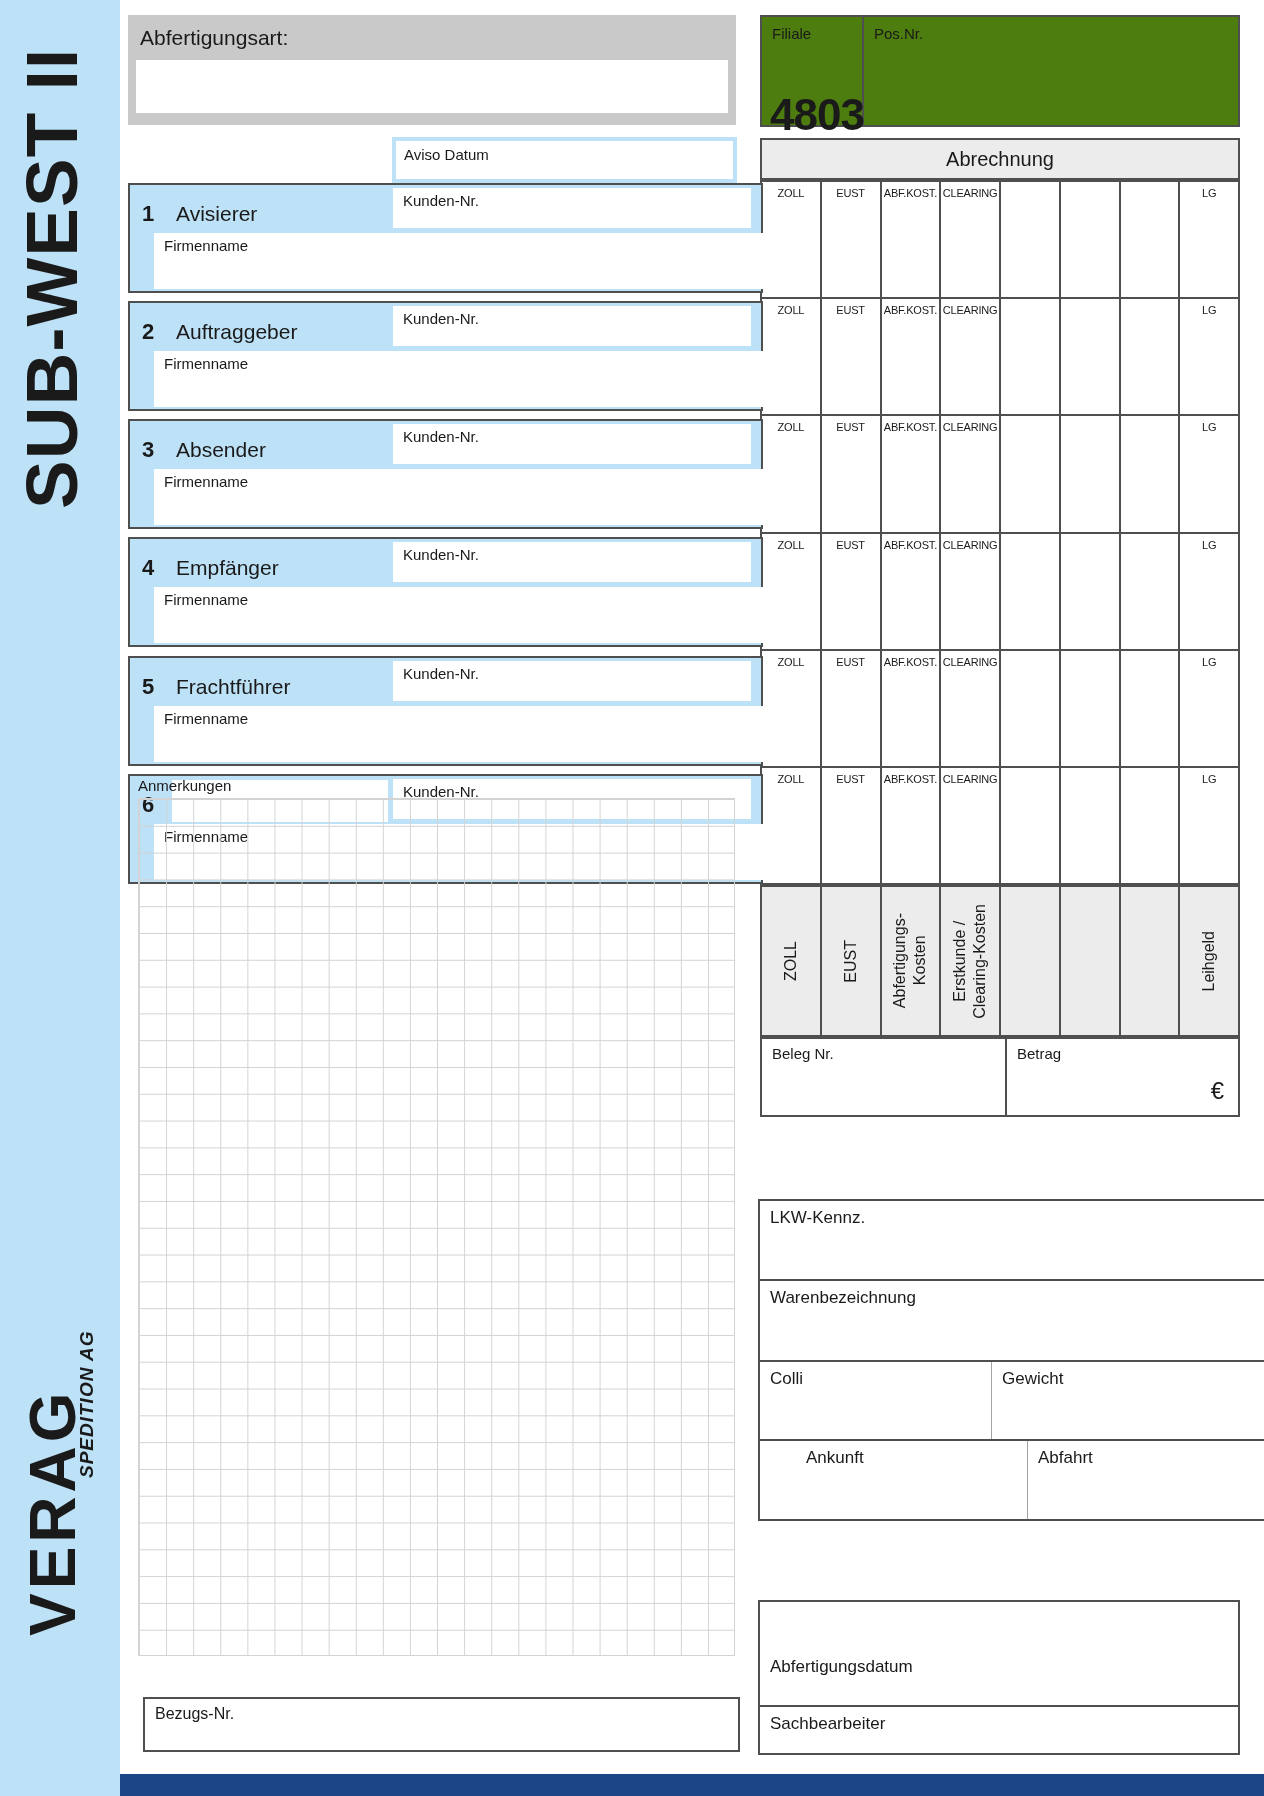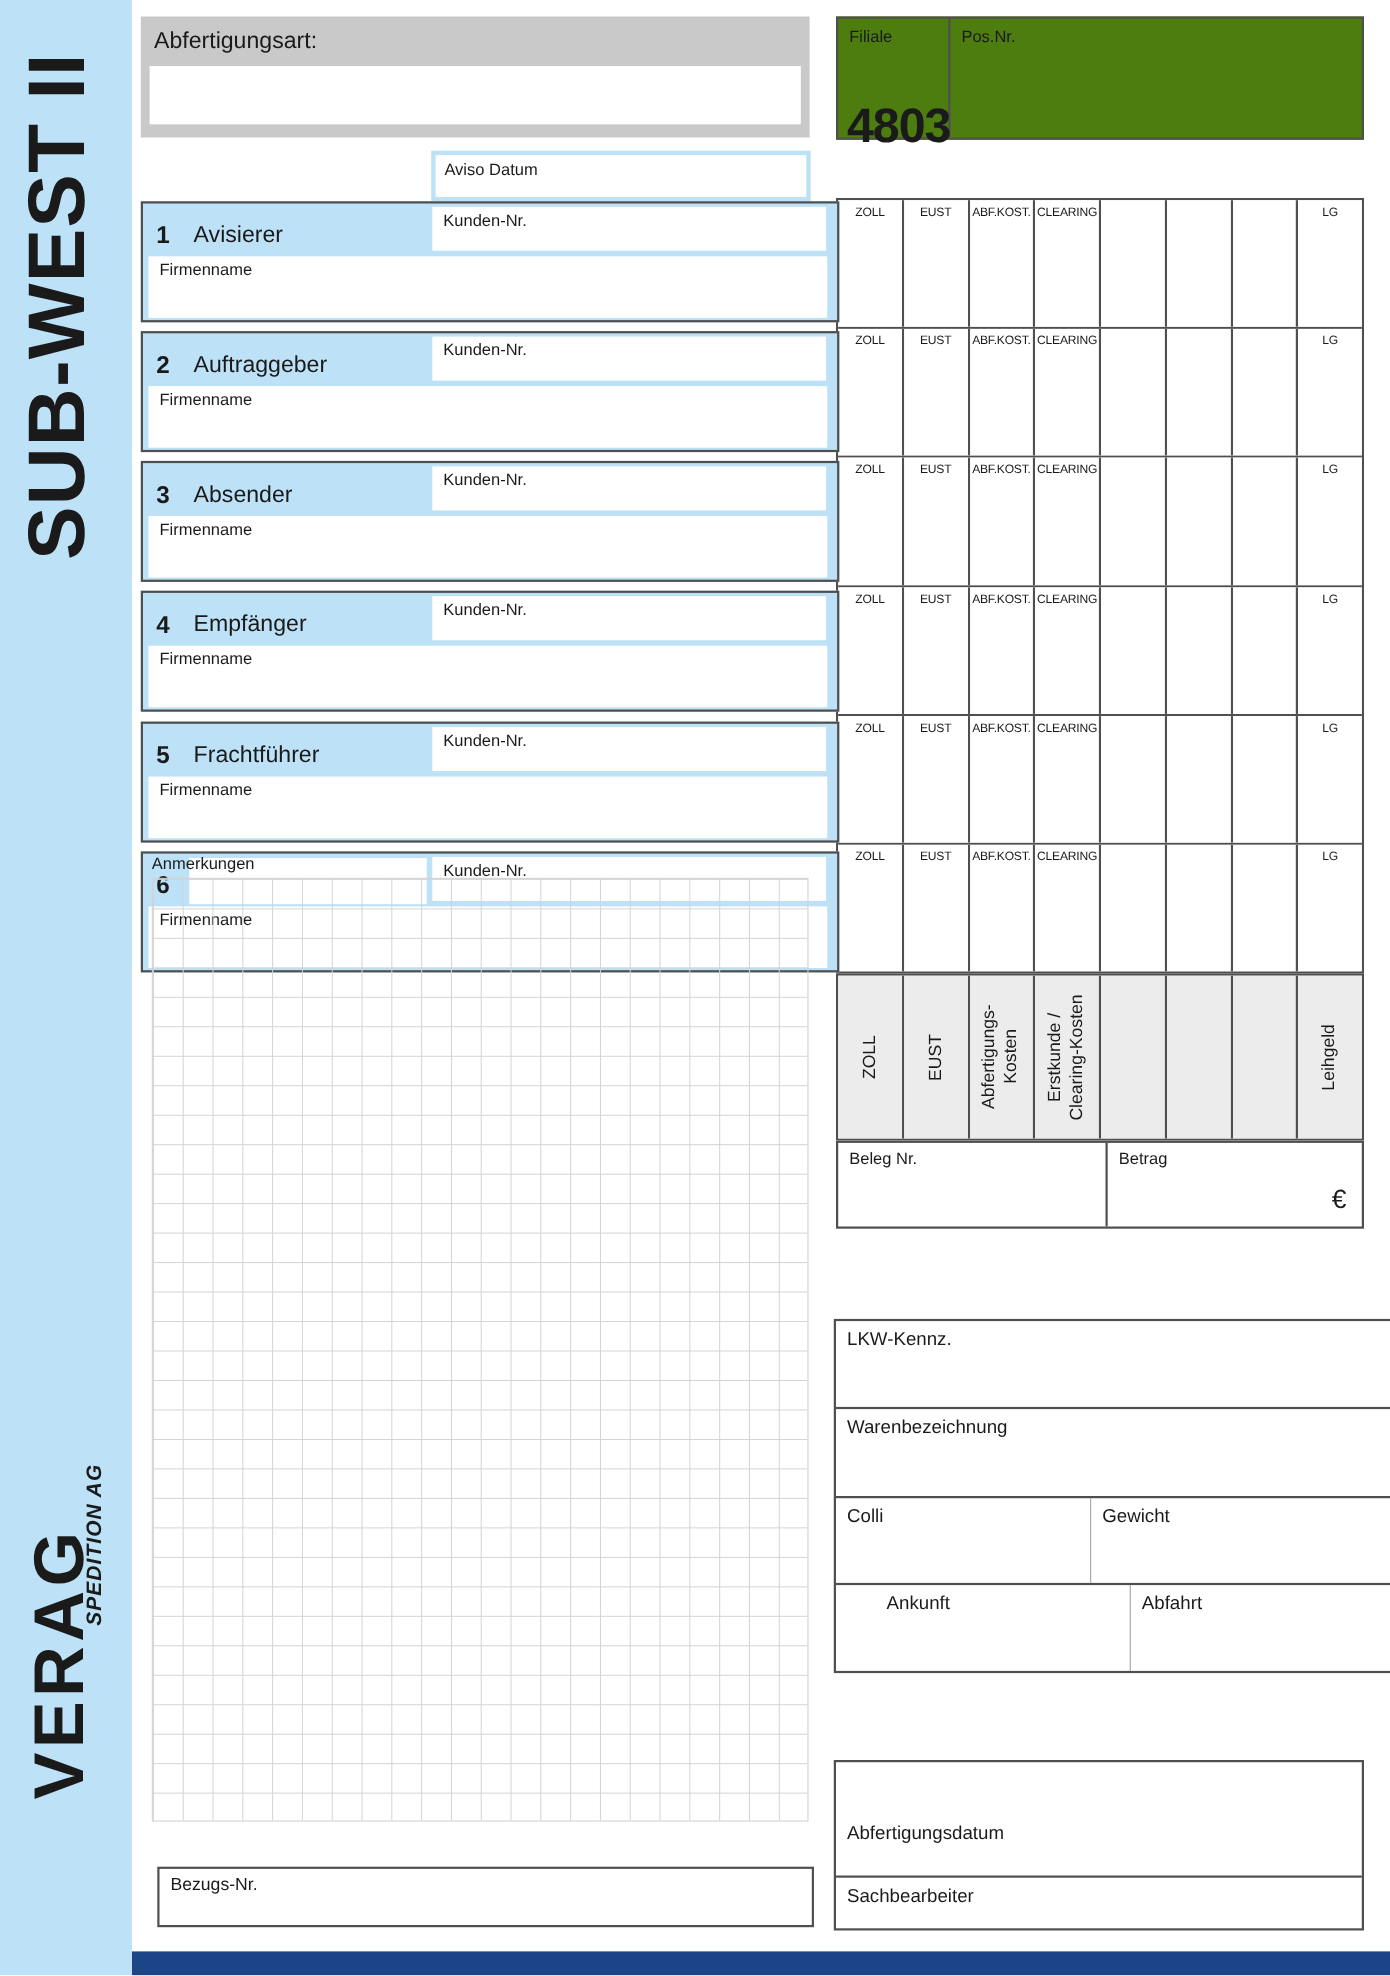--- a/index.html
+++ b/index.html
@@ -65,21 +65,21 @@
   .beleg-row .lbl { position:absolute; left:10px; top:6px; font-size:15px; }
   .euro { position:absolute; right:14px; bottom:10px; font-size:24px; }
 
   
   .section { position:absolute; left:128px; width:635px; height:110px; background:#bde1f6;
              border:2px solid #4f4f4f; box-sizing:border-box; }
   .section .num { position:absolute; left:12px; top:16px; font-size:22px; font-weight:bold; }
   .section .slabel { position:absolute; left:46px; top:17px; font-size:21px; }
   .section .kunden { position:absolute; left:263px; top:3px; width:358px; height:40px; background:#fff; }
   .section .kunden .lbl { position:absolute; left:10px; top:4px; font-size:15px; }
-  .section .firmen { position:absolute; left:5px; top:48px; width:617px; height:56px; background:#fff; }
+  .section .firmen { position:absolute; left:24px; top:48px; width:617px; height:56px; background:#fff; }
   .section .firmen .lbl { position:absolute; left:10px; top:4px; font-size:15px; }
   .section .empty-label-box { position:absolute; left:42px; top:4px; width:216px; height:42px; background:#fff; }
 
   
   .anm-label { position:absolute; left:138px; top:777px; font-size:15px; }
   .anm-grid { position:absolute; left:138px; top:798px; width:597px; height:858px;
               border:1px solid #d3d3d3; box-sizing:border-box;
               background-image:linear-gradient(to right,#d3d3d3 1px,transparent 1px),
                                linear-gradient(to bottom,#d3d3d3 1px,transparent 1px);
               background-size:27.1px 26.8px; }
@@ -128,20 +128,21 @@
     <div class="filiale-lbl">Filiale</div>
     <div class="filiale-num">4803</div>
     <div class="pos-lbl">Pos.Nr.</div>
     <div style="position:absolute;left:104px;top:0;right:0;bottom:0;"></div>
   </div>
 
   <div class="aviso-box">
     <div class="lbl">Aviso Datum</div>
   </div>
 
+  <div class="abr-header">Abrechnung</div>
   <div class="abr-table" id="abr-table">
       <div class="abr-row">
         <div class="abr-cell">
           <span class="chead">ZOLL</span>
         </div>
         <div class="abr-cell">
           <span class="chead">EUST</span>
         </div>
         <div class="abr-cell">
           <span class="chead">ABF.KOST.</span>

